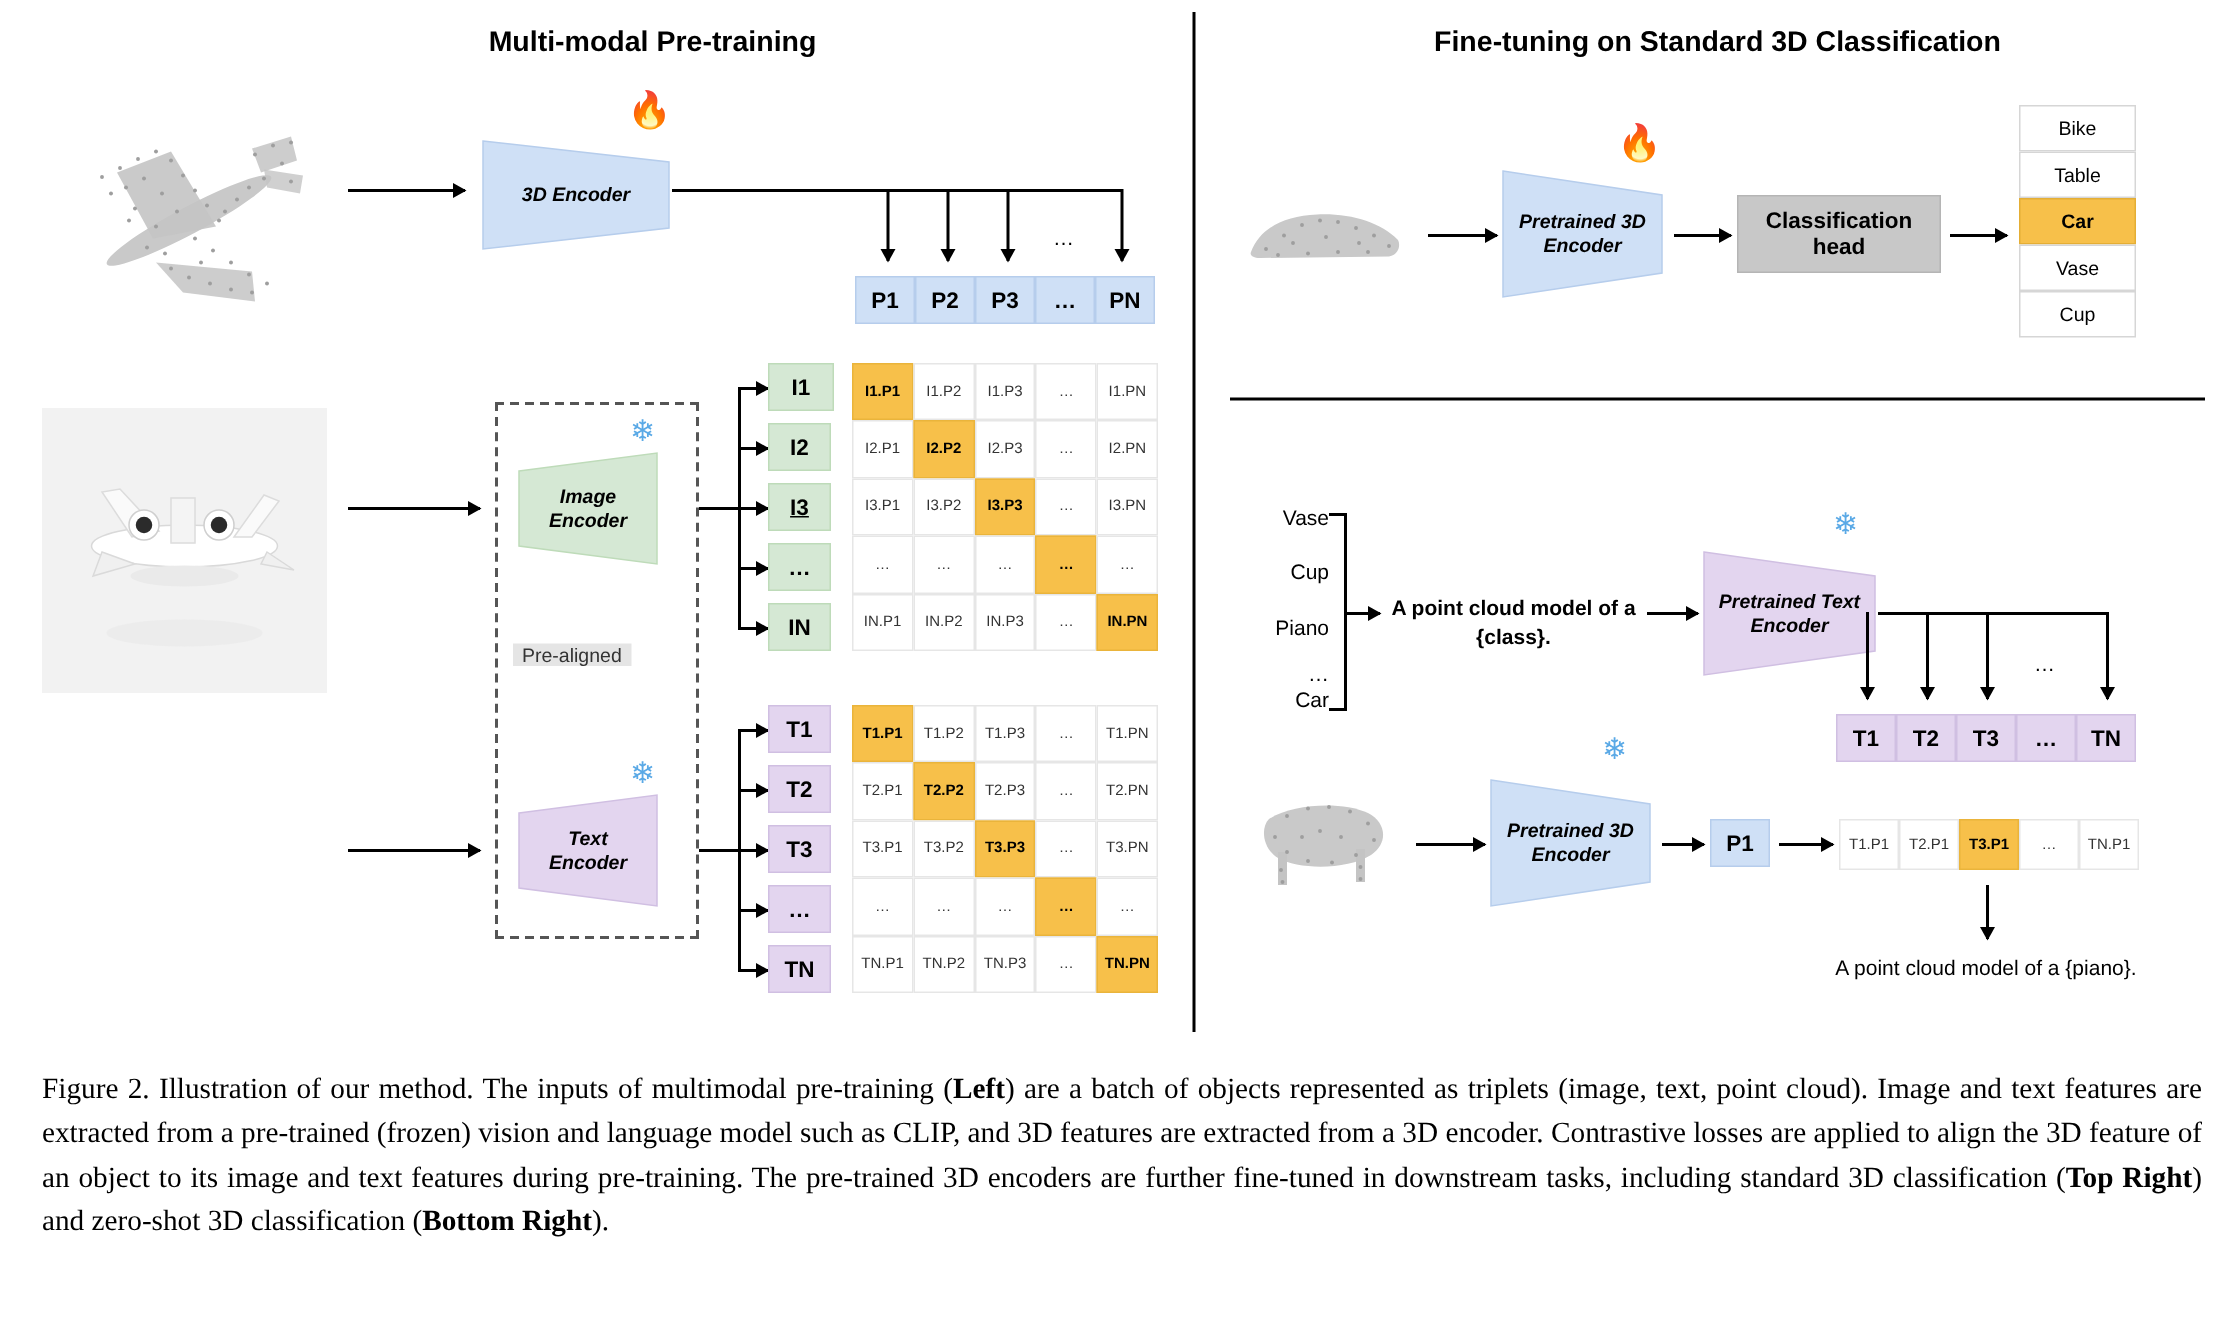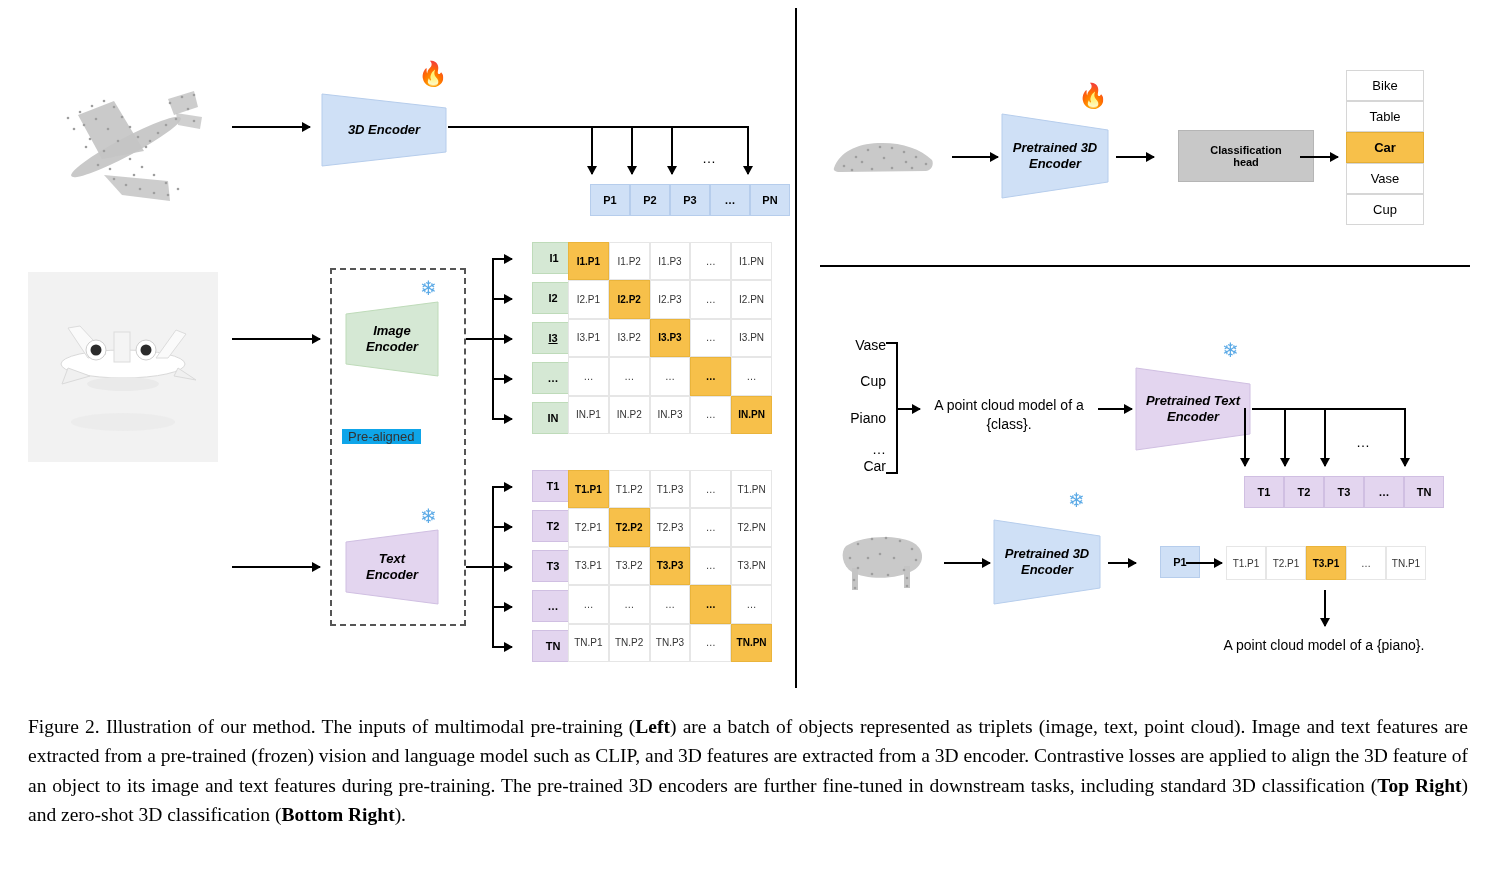--- a/index.html
+++ b/index.html
@@ -46,21 +46,21 @@
   .arrow-v:after {
     content:""; position:absolute; bottom:-1px; left:-4px;
     border-top:9px solid #000; border-left:5px solid transparent; border-right:5px solid transparent;
   }
   .line-h { position:absolute; height:2px; background:#000; }
   .line-v { position:absolute; width:2px; background:#000; }
 
   
   .chip {
     position:absolute; display:flex; align-items:center; justify-content:center;
-    font-weight:bold; font-size:11px; border:1px solid #cfcfcf;margin-left:20px;
+    font-weight:bold; font-size:15px; border:1px solid #cfcfcf;
   }
   .chip-blue { background:#cfe0f6; border-color:#b6cdec; }
   .chip-green{ background:#d5e8d4; border-color:#bedbb9; }
   .chip-purp { background:#e3d5ef; border-color:#d0bfe2; }
   .chip-gray { background:#c8c8c8; border-color:#b5b5b5; }
 
   
   .matrix { position:absolute; display:grid; }
   .cell {
     display:flex; align-items:center; justify-content:center;
@@ -69,21 +69,21 @@
   }
   .cell.diag { background:#f7c04a; color:#000; font-weight:bold; border-color:#eab43b; }
 
   
   .pc { position:absolute; }
 
   .dashed-box {
     position:absolute; border:2px dashed #555; background:transparent;
   }
   .prealigned {
-    position:absolute; font-size:13px; color:#333; background:#0ea5e9; padding:0 6px;
+    position:absolute; font-size:13px; color:#333; background:#e5e5e5; padding:0 6px;
   }
 
   .caption-text {
     position:absolute; left:28px; top:712px; width:1440px;
     font-family:"Liberation Serif", serif; font-size:19.5px; line-height:1.5;
     text-align:justify; color:#000;
   }
 
   .plain-text { position:absolute; font-size:14px; color:#000; line-height:1.35; }
 
@@ -96,20 +96,22 @@
   .dots { position:absolute; font-size:14px; letter-spacing:1px; }
 </style>
 </head>
 <body>
 
 <div class="fig">
 
   <div class="vdiv"></div>
   <div class="hdiv"></div>
 
+  <div class="title t-left">Multi-modal Pre-training</div>
+  <div class="title t-tr">Fine-tuning on Standard 3D Classification</div>
 
   <div class="pc" style="left:18px; top:55px;">
     <svg width="210" height="175" viewBox="0 0 210 175">
       <g fill="#bdbdbd">
 
         <g>
           <ellipse cx="108" cy="92" rx="62" ry="9" transform="rotate(-28 108 92)" fill="#c9c9c9"></ellipse>
         </g>
 
         <polygon points="60,60 96,46 126,96 84,104" fill="#c4c4c4" opacity="0.9"></polygon>
@@ -366,21 +368,21 @@
   <div class="plain-text" style="left:820px; top:372px; width:66px; text-align:right;">Cup</div>
   <div class="plain-text" style="left:808px; top:409px; width:78px; text-align:right;">Piano</div>
   <div class="plain-text" style="left:820px; top:440px; width:66px; text-align:right;">…</div>
   <div class="plain-text" style="left:820px; top:457px; width:66px; text-align:right;">Car</div>
 
   <div class="line-v" style="left:896px; top:342px; height:132px;"></div>
   <div class="line-h" style="left:886px; top:342px; width:12px;"></div>
   <div class="line-h" style="left:886px; top:472px; width:12px;"></div>
   <div class="arrow-h" style="left:896px; top:408px; width:24px;"></div>
 
-  <div class="plain-text" style="left:918px; top:396px; width:182px; text-align:center;">A point cloud model of a {class}.</div>
+  <div class="plain-text" style="left:918px; top:396px; width:182px; text-align:center;font-weight:bold;">A point cloud model of a {class}.</div>
 
   <div class="arrow-h" style="left:1098px; top:408px; width:34px;"></div>
 
   <div class="trap" style="left:1134px; top:366px; width:118px; height:86px;">
     <svg width="118" height="86">
         <polygon points="2,2 116,18 116,68 2,84" fill="#e3d5ef" stroke="#d0bfe2"></polygon>
       </svg>
     <div class="lbl" style="white-space:pre-line;">Pretrained Text
 Encoder</div>
   </div>

